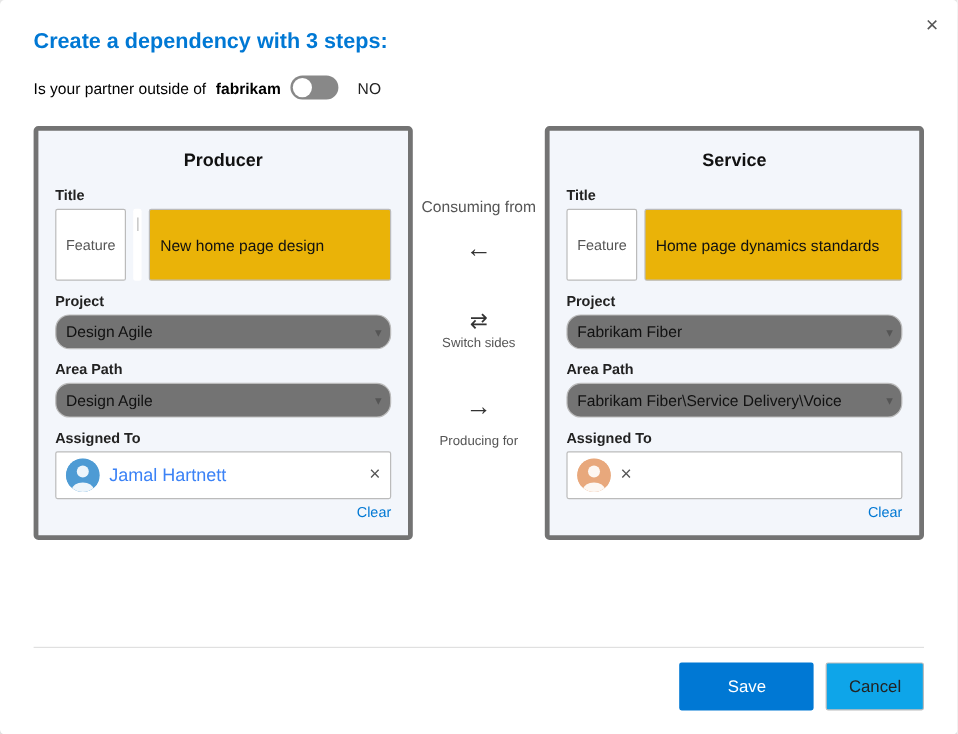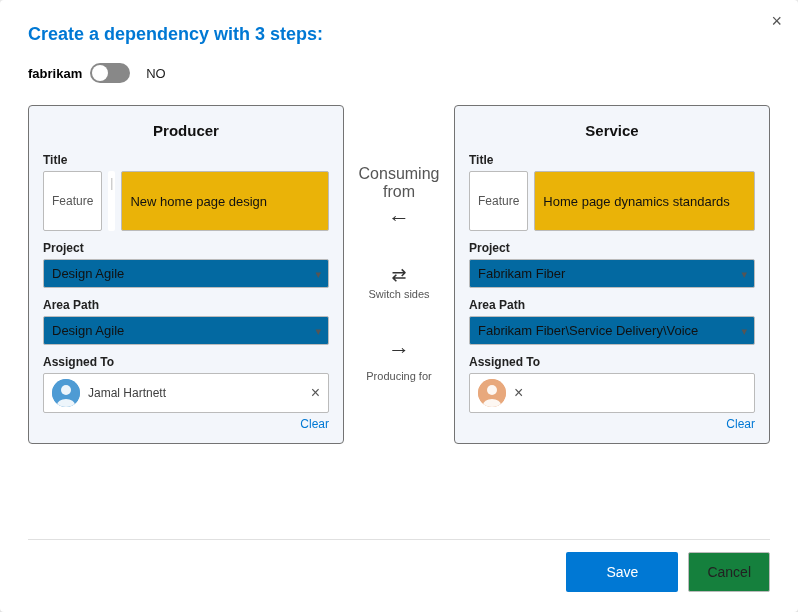--- a/index.html
+++ b/index.html
@@ -77,21 +77,21 @@
     }
     .columns {
       display: flex;
       flex: 1;
       gap: 0;
       align-items: flex-start;
     }
     .panel {
       flex: 1;
       background: #f3f6fb;
-      border: 1px solid #737373;
+      border: 4px solid #737373;
       border-radius: 4px;
       padding: 16px 14px 12px 14px;
     }
     .panel-title {
       text-align: center;
       font-size: 15px;
       font-weight: 700;
       margin-bottom: 14px;
       color: #111;
     }
@@ -125,23 +125,23 @@
       font-size: 13px;
       color: #111;
       outline: none;
     }
     .select-wrap {
       position: relative;
     }
     .select-control {
       width: 100%;
       border: 1px solid #bbb;
-      background: #0369a1;
+      background: #737373;
       padding: 6px 28px 6px 8px;
-      border-radius: 2px;
+      border-radius: 12px;
       font-size: 13px;
       color: #111;
       appearance: none;
       outline: none;
       cursor: pointer;
     }
     .select-chevron {
       position: absolute;
       right: 8px;
       top: 50%;
@@ -166,22 +166,22 @@
       background: #e0e0e0;
       display: flex;
       align-items: center;
       justify-content: center;
       font-size: 16px;
       overflow: hidden;
       flex-shrink: 0;
     }
     .assigned-name {
       flex: 1;
-      font-size: 12px;
-      color: #404040;
+      font-size: 15px;
+      color: #3b82f6;
     }
     .clear-x {
       background: none;
       border: none;
       font-size: 16px;
       color: #555;
       cursor: pointer;
       line-height: 1;
     }
     .clear-link {
@@ -203,24 +203,24 @@
       padding-top: 60px;
       gap: 0;
     }
     .arrow-section {
       display: flex;
       flex-direction: column;
       align-items: center;
       margin-bottom: 10px;
     }
     .consuming-label {
-      font-size: 16px;
+      font-size: 13px;
       color: #555;
       text-align: center;
-      margin-bottom: 3px;
+      margin-bottom: 16px;
     }
     .arrow-left {
       font-size: 22px;
       color: #333;
       line-height: 1;
     }
     .switch-section {
       display: flex;
       flex-direction: column;
       align-items: center;
@@ -265,21 +265,21 @@
       background: #0078d4;
       color: #fff;
       border: none;
       border-radius: 2px;
       padding: 7px 40px;
       font-size: 14px;
       cursor: pointer;
       font-weight: 500;
     }
     .btn-cancel {
-      background: #15803d;
+      background: #0ea5e9;
       color: #222;
       border: 1px solid #bbb;
       border-radius: 2px;
       padding: 11px 18px;
       font-size: 14px;
       cursor: pointer;
     }
     
     .avatar-jamal { background: #4e9bd4; }
     .avatar-raisa { background: #e8a87c; }
@@ -287,20 +287,21 @@
 </head>
 <body>
 
 <div class="dialog">
 
   <button class="close-btn">×</button>
 
   <div class="dialog-title">Create a dependency with 3 steps:</div>
 
   <div class="partner-row">
+    <span>Is your partner outside of</span>
     <span class="partner-bold">fabrikam</span>
     <div class="toggle-wrap">
       <div class="toggle">
         <div class="toggle-knob"></div>
       </div>
     </div>
     <span class="toggle-label">NO</span>
   </div>
 
   <div class="columns">

